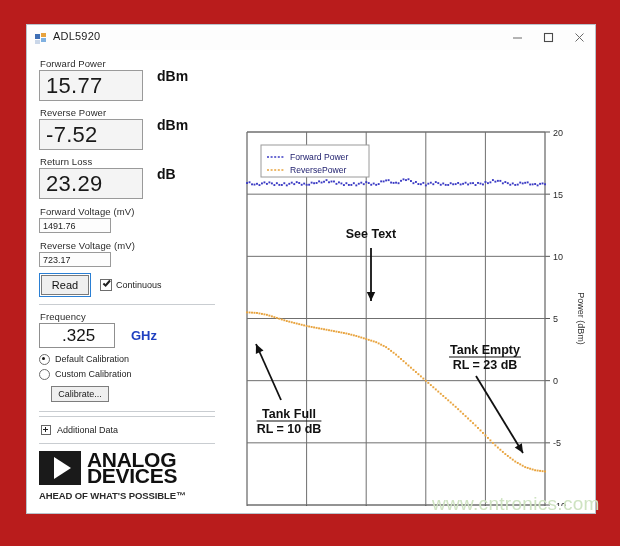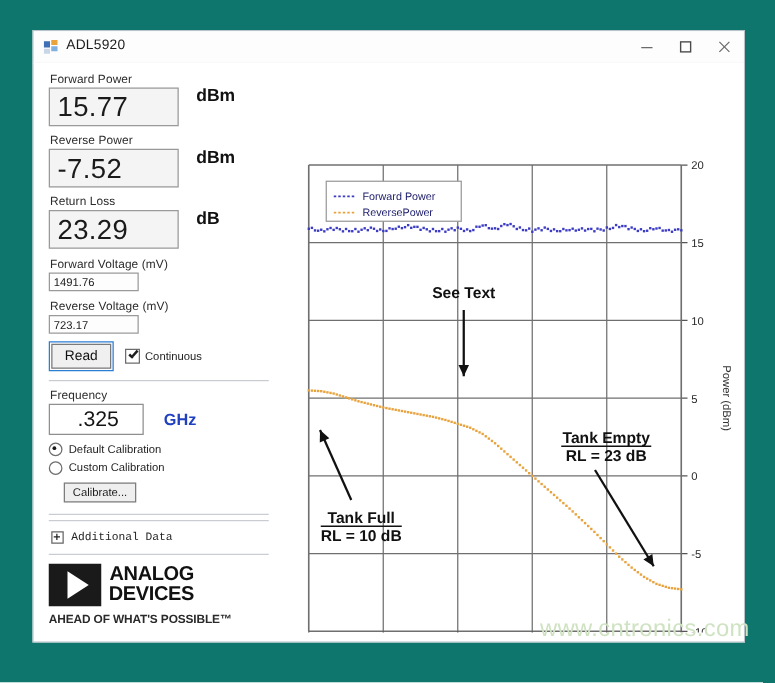--- a/index.html
+++ b/index.html
@@ -1,18 +1,18 @@
 <!DOCTYPE html>
 <html><head>
 <meta charset="utf-8">
 <style>
   html,body{margin:0;padding:0;background:#ffffff;}
   body{width:620px;height:546px;overflow:hidden;font-family:"Liberation Sans",sans-serif;}
 
-  #app{position:relative;width:620px;height:546px;background:#0f766e;}
+  #app{position:relative;width:620px;height:546px;background:#b91c1c;}
 
   
   .window{position:absolute;left:26px;top:24px;width:570px;height:490px;
           background:#ffffff;border:1px solid #b9c3cc;box-sizing:border-box;}
   .window::after{content:"";position:absolute;left:2px;right:-3px;top:3px;bottom:-3px;
                  border-right:2px solid #d8dde2;border-bottom:2px solid #d8dde2;z-index:-1;}
 
   .titlebar{position:relative;height:25px;background:#fdfdfd;border-bottom:1px solid #e6e9ec;}
   .titlebar .ticon{position:absolute;left:8px;top:6px;width:12px;height:12px;}
   .titlebar .ttext{position:absolute;left:26px;top:5px;font-size:11px;color:#1c1c1c;letter-spacing:.2px;}
@@ -53,32 +53,32 @@
   .radio{width:9px;height:9px;border:1px solid #6d6d6d;border-radius:50%;background:#fff;position:relative;}
   .radio.on::after{content:"";position:absolute;left:2px;top:2px;width:3px;height:3px;border-radius:50%;background:#1a1a1a;}
   .radiolabel{font-size:9px;color:#232323;}
 
   .calbtn{width:58px;height:16px;border:1px solid #7d7d7d;background:#efefef;box-sizing:border-box;
           display:flex;align-items:center;justify-content:center;font-size:9px;color:#1a1a1a;margin-left:12px;}
 
   .ghz{font-size:13px;color:#2040c0;font-weight:bold;}
 
   .sep{height:0;border-top:1px solid #c9cdd1;}
-  .addrow{display:flex;align-items:flex-end;gap:6px;font-family:Liberation Mono, monospace;}
+  .addrow{display:flex;align-items:flex-end;gap:6px;}
   .plusbox{width:8px;height:8px;border:1px solid #666;position:relative;background:#fff;}
   .plusbox::before{content:"";position:absolute;left:3px;top:1px;width:1px;height:5px;background:#222;}
   .plusbox::after{content:"";position:absolute;left:1px;top:3px;width:5px;height:1px;background:#222;}
   .addlabel{font-size:9px;color:#232323;}
 
   
   .logo{display:flex;align-items:center;gap:6px;margin-top:7px;}
   .logomark{width:42px;height:34px;background:#1a1a1a;display:flex;align-items:center;justify-content:center;}
   .logomark .tri{width:0;height:0;border-left:17px solid #ffffff;border-top:11px solid transparent;
                  border-bottom:11px solid transparent;margin-left:4px;}
-  .logotext{line-height:16px;font-weight:bold;font-size:16px;color:#111;letter-spacing:-.3px;text-align:right;}
+  .logotext{line-height:16px;font-weight:bold;font-size:21px;color:#111;letter-spacing:-.3px;}
   .tagline{font-size:9.5px;font-weight:bold;color:#2a2a2a;letter-spacing:-.1px;margin-top:5px;}
 
   
   .chartwrap{position:absolute;left:196px;top:6px;width:362px;height:450px;background:#fff;}
   .chartsvg{display:block;}
 
   .watermark{position:absolute;left:432px;top:493px;font-size:19px;color:#cfe3c2;
              font-family:"Liberation Sans",sans-serif;letter-spacing:.3px;}
 </style>
 </head>

